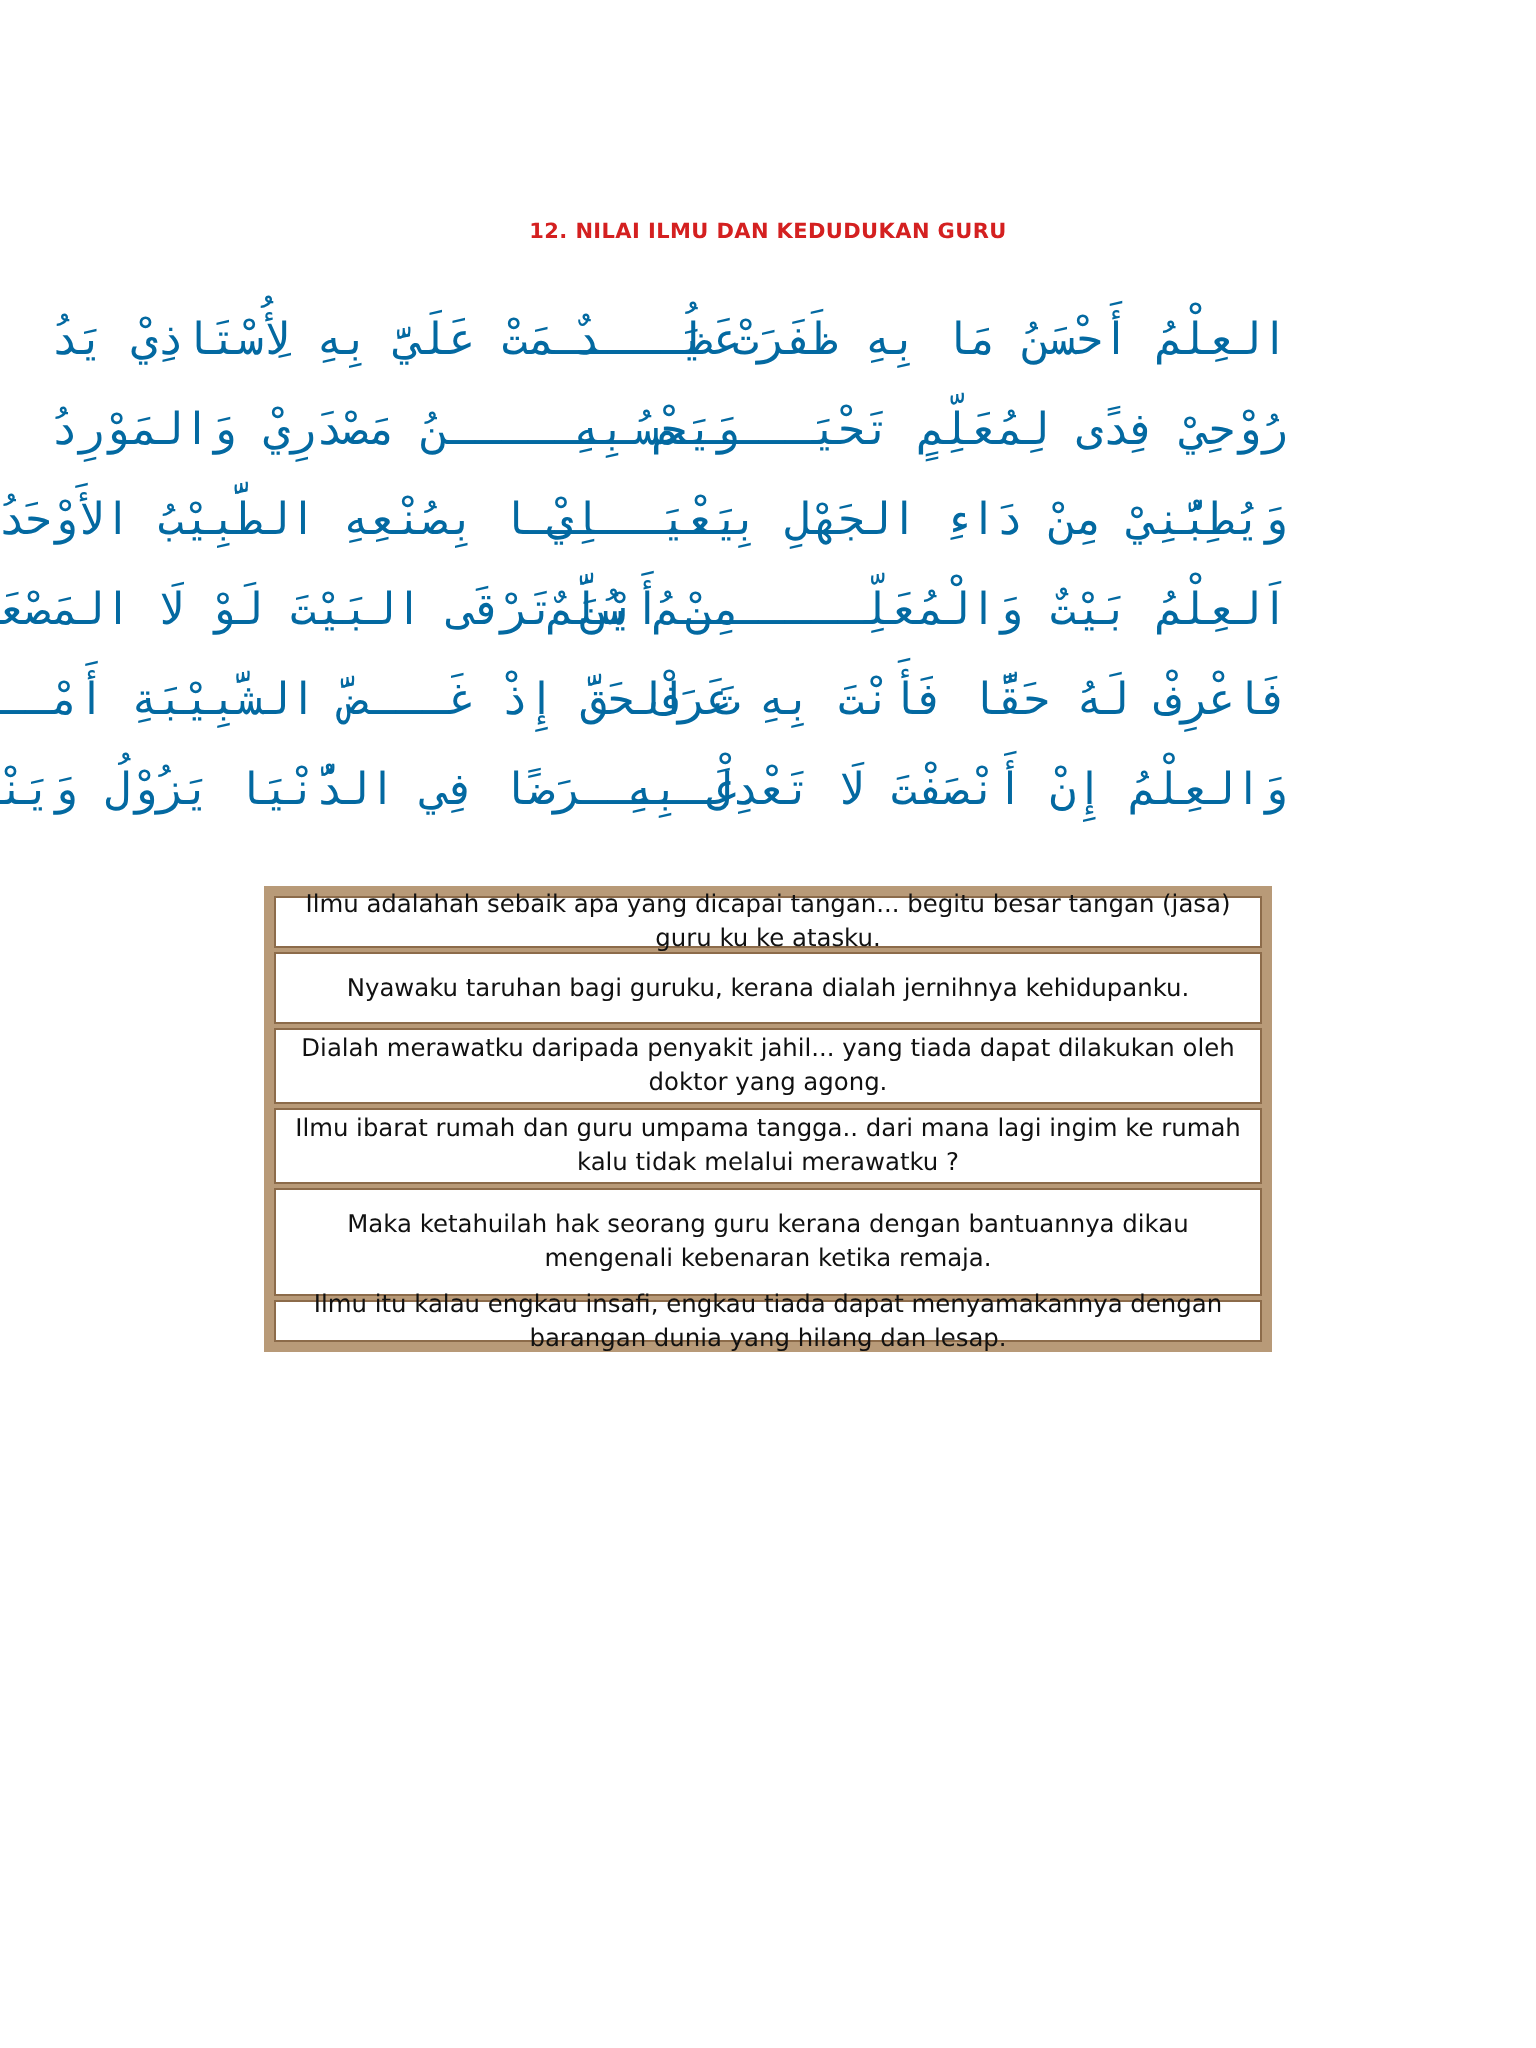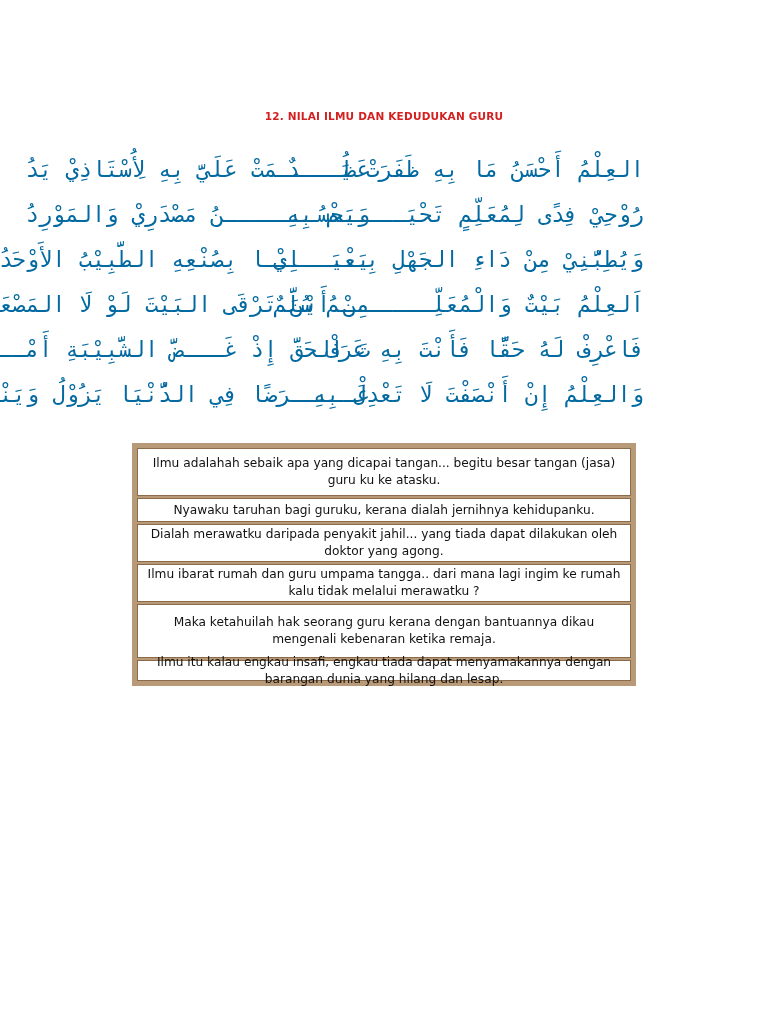--- a/index.html
+++ b/index.html
@@ -79,22 +79,22 @@
       text-align: center;
       font-family: "DejaVu Sans", sans-serif;
       font-size: 12.2px;
       line-height: 17px;
       color: #111111;
       padding: 2px 2px;
       display: flex;
       align-items: center;
       justify-content: center;
     }
-    .trans-cell.h1 { height: 48px; }
-    .trans-cell.h2 { height: 24px; }
+    .trans-cell.h1 { height: 26px; }
+    .trans-cell.h2 { height: 36px; }
     .trans-cell.h3 { height: 38px; }
     .trans-cell.h4 { height: 38px; }
     .trans-cell.h5 { height: 54px; }
     .trans-cell.h6 { height: 21px; }
   </style>
 </head>
 <body>
 
 <div class="title">12. NILAI ILMU DAN KEDUDUKAN GURU</div>
 

